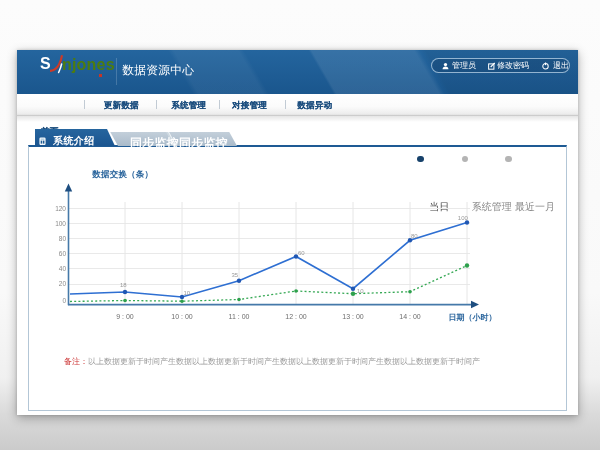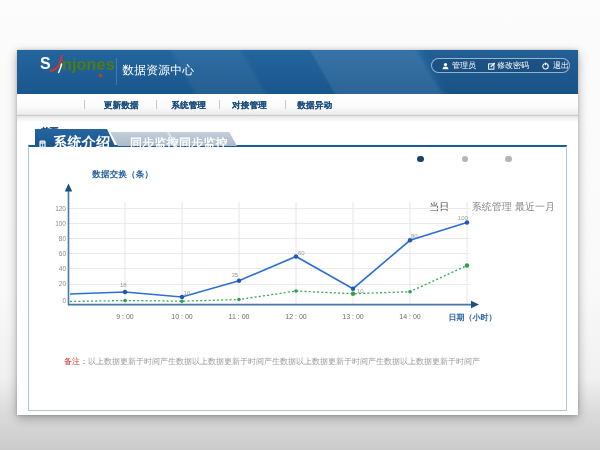--- a/index.html
+++ b/index.html
@@ -46,21 +46,21 @@
   .nav-item{position:absolute;top:5.5px;font-size:8.5px;font-weight:bold;color:#1b4d7e;letter-spacing:0.2px;text-shadow:0.3px 0 0 #1b4d7e;}
   .nav-sep{position:absolute;top:5.5px;width:1px;height:9px;background:#c2cbd4;}
   .nav-shadow{position:absolute;left:0;top:66px;width:561px;height:6px;
     background:linear-gradient(180deg,rgba(0,0,0,0.10),rgba(0,0,0,0));}
   
   .tab1{
     position:absolute;left:18px;top:79px;width:80px;height:17px;z-index:4;
     background:linear-gradient(180deg,#26659e,#1b5590);
     clip-path:polygon(0 0, 72px 0, 80px 17px, 0 17px);
   }
-  .tab1-inner{position:absolute;left:22px;top:83.5px;z-index:5;color:#fff;font-size:14px;font-weight:bold;}
+  .tab1-inner{position:absolute;left:22px;top:83.5px;z-index:5;color:#fff;font-size:10px;font-weight:bold;}
   .tabgray{
     position:absolute;left:93px;top:81.5px;width:127px;height:14.5px;z-index:3;
     background:linear-gradient(180deg,#c3cfda,#aabbca);
     clip-path:polygon(0 0, 119px 0, 127px 14.5px, 8px 14.5px);
   }
   .tabsep{
     position:absolute;left:148.5px;top:81.5px;width:1.5px;height:14.5px;z-index:4;
     background:#cdd8e0;border-right:1px solid #eef2f5;transform:skewX(29deg);transform-origin:top left;
   }
   .tabgray-label{position:absolute;top:84.5px;z-index:5;color:#fff;font-size:12px;font-weight:bold;letter-spacing:0.2px;}

